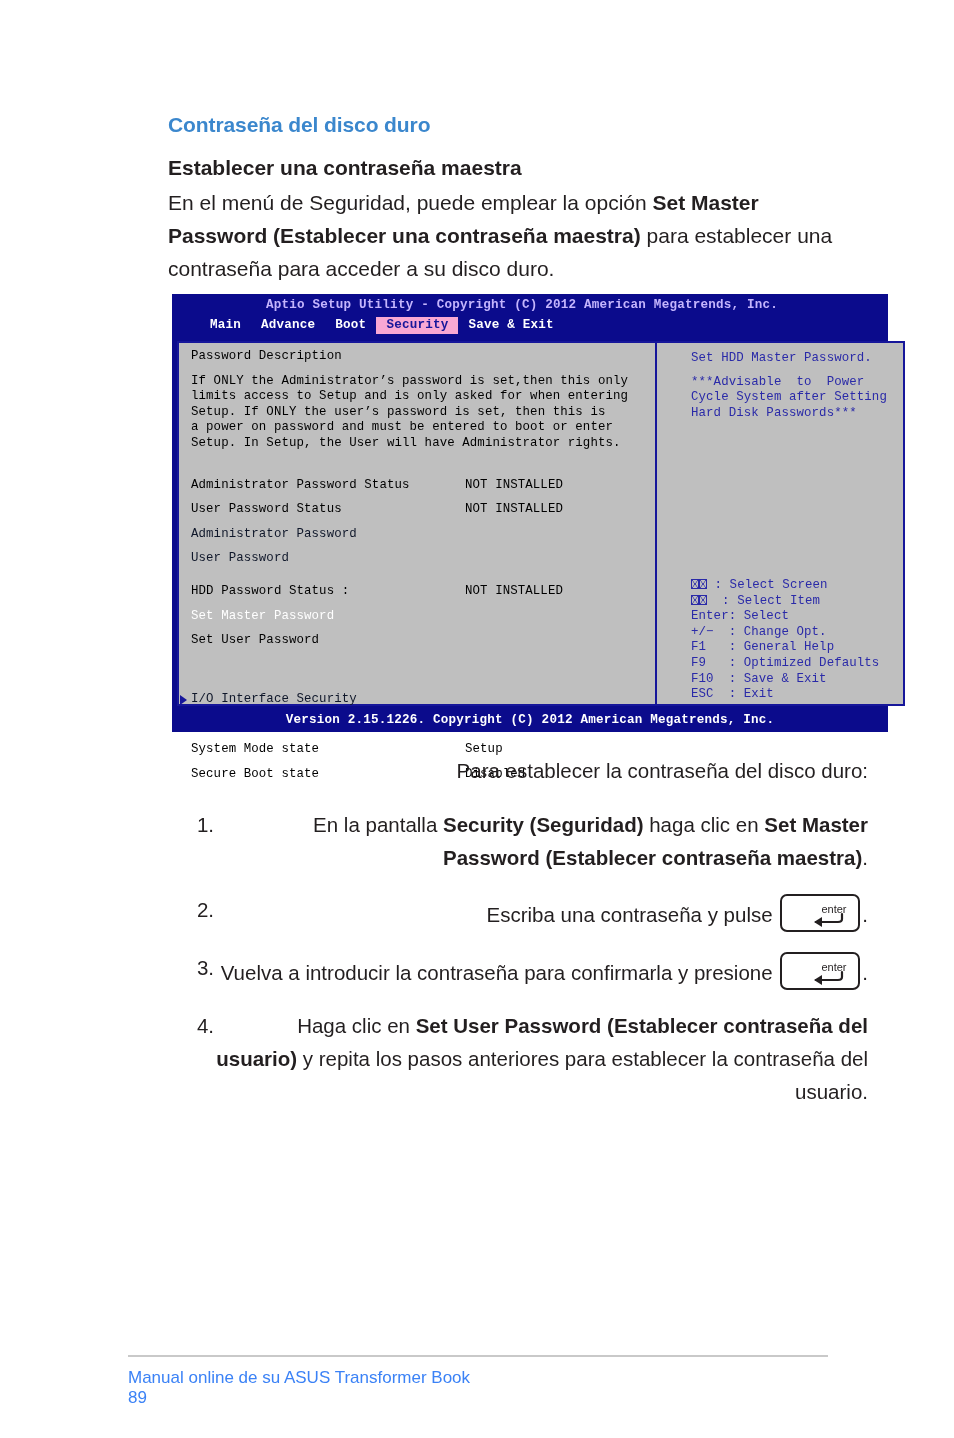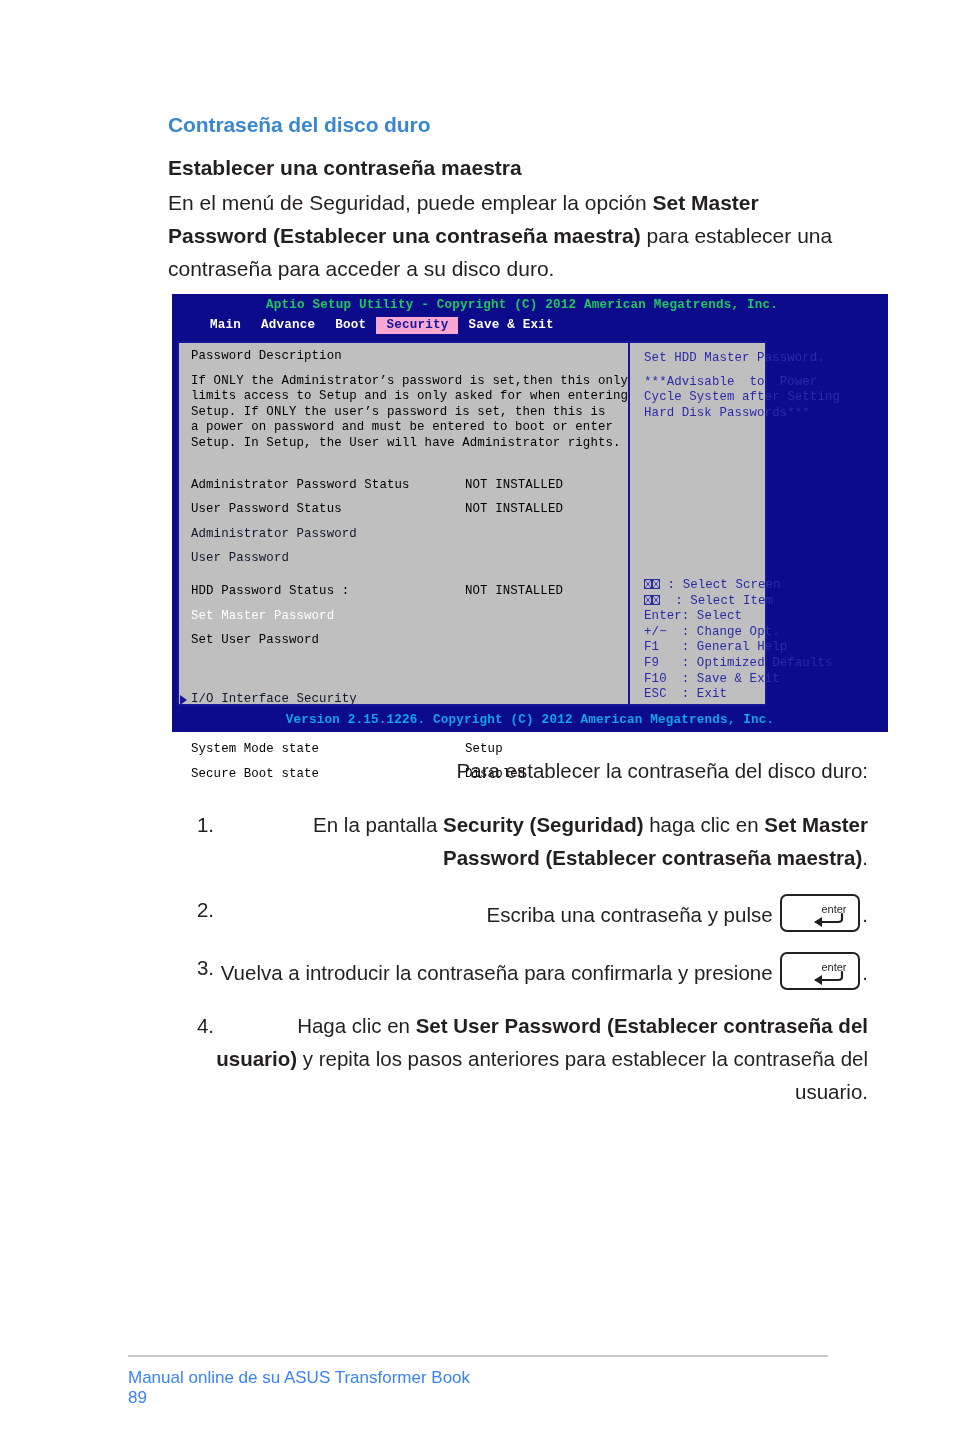--- a/index.html
+++ b/index.html
@@ -61,21 +61,21 @@
     height: 438px;
     background: #0b0b8c;
     font-family: "Liberation Mono", "DejaVu Sans Mono", monospace;
     color: #ffffff;
     border: 0;
   }
   .bios-title {
     text-align: center;
     font-size: 12.6px;
     font-weight: bold;
-    color: #22c55e;
+    color: #c4b5fd;
     padding: 4px 16px 2px 0;
     letter-spacing: 0.2px;
     white-space: nowrap;
   }
   .bios-menu {
     display: flex;
     align-items: flex-end;
     gap: 0;
     padding-left: 28px;
     height: 20px;
@@ -90,36 +90,37 @@
   }
   .bios-menu .mi.sel {
     background: #f9a8d4;
     color: #16169a;
   }
 
   .bios-body {
     position: absolute;
     left: 5px;
     top: 47px;
-    width: 590px;
+    width: 728px;
     height: 365px;
     background: #bfbfbf;
     border: 2px solid #16169a;
     display: flex;
   }
   .bios-left {
     width: 478px;
     border-right: 2px solid #16169a;
     padding: 6px 0 0 12px;
     position: relative;
   }
   .bios-right {
     flex: 1;
     padding: 6px 0 16px 14px;
     position: relative;
+    margin-left: 20px;
   }
 
   .bl { font-size: 12.4px; line-height: 15.6px; color: #000000; white-space: pre; letter-spacing: 0.1px; }
   .bl.blue { color: #0f172a; }
   .bl.white { color: #ffffff; }
   .bl.hdr { color: #000000; }
 
   .kv { display: flex; }
   .kv .k { width: 274px; }
   .kv .v { }
@@ -161,21 +162,21 @@
   }
 
   .bios-version {
     position: absolute;
     left: 0;
     bottom: 0;
     width: 100%;
     text-align: center;
     font-size: 12.6px;
     font-weight: bold;
-    color: #0ea5e9;
+    color: #ffffff;
     padding-bottom: 5px;
     letter-spacing: 0.2px;
     white-space: nowrap;
   }
 
   
   .lower {
     position: absolute;
     left: 168px;
     top: 756px;

